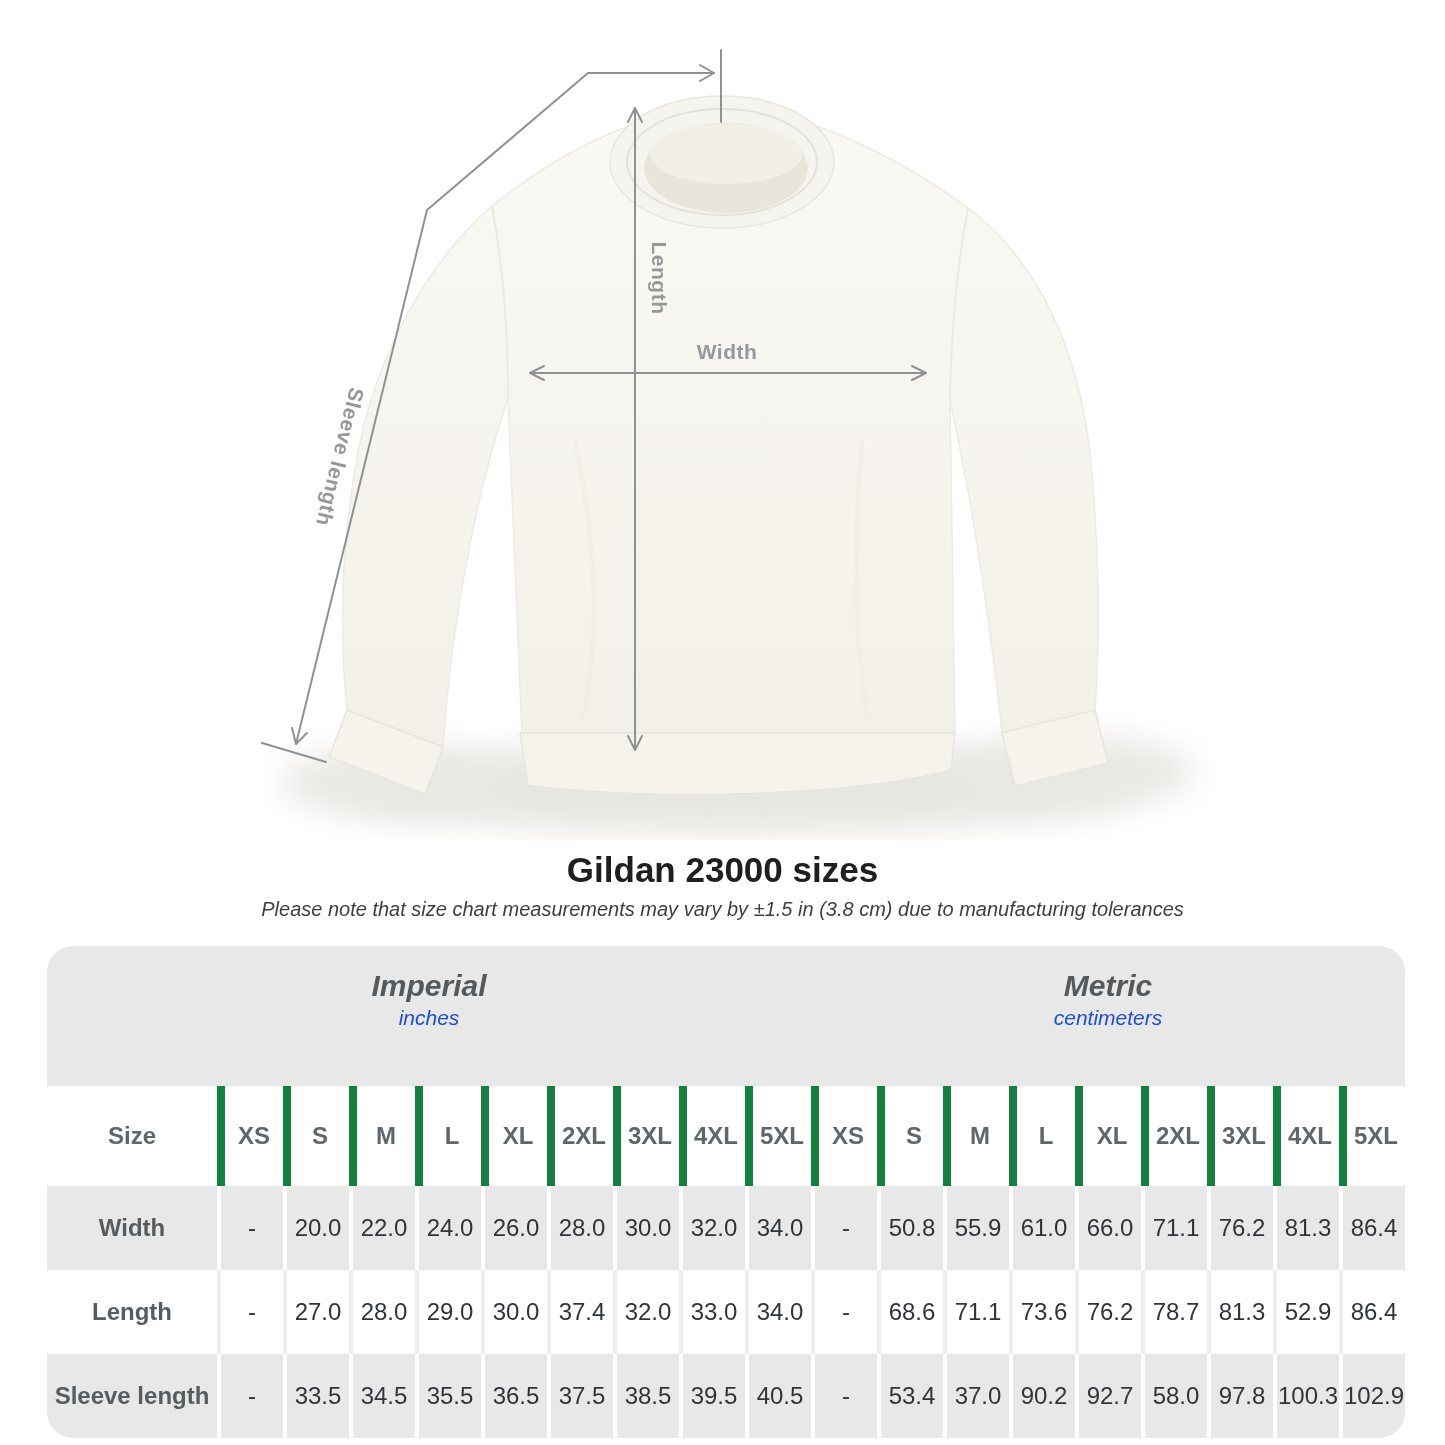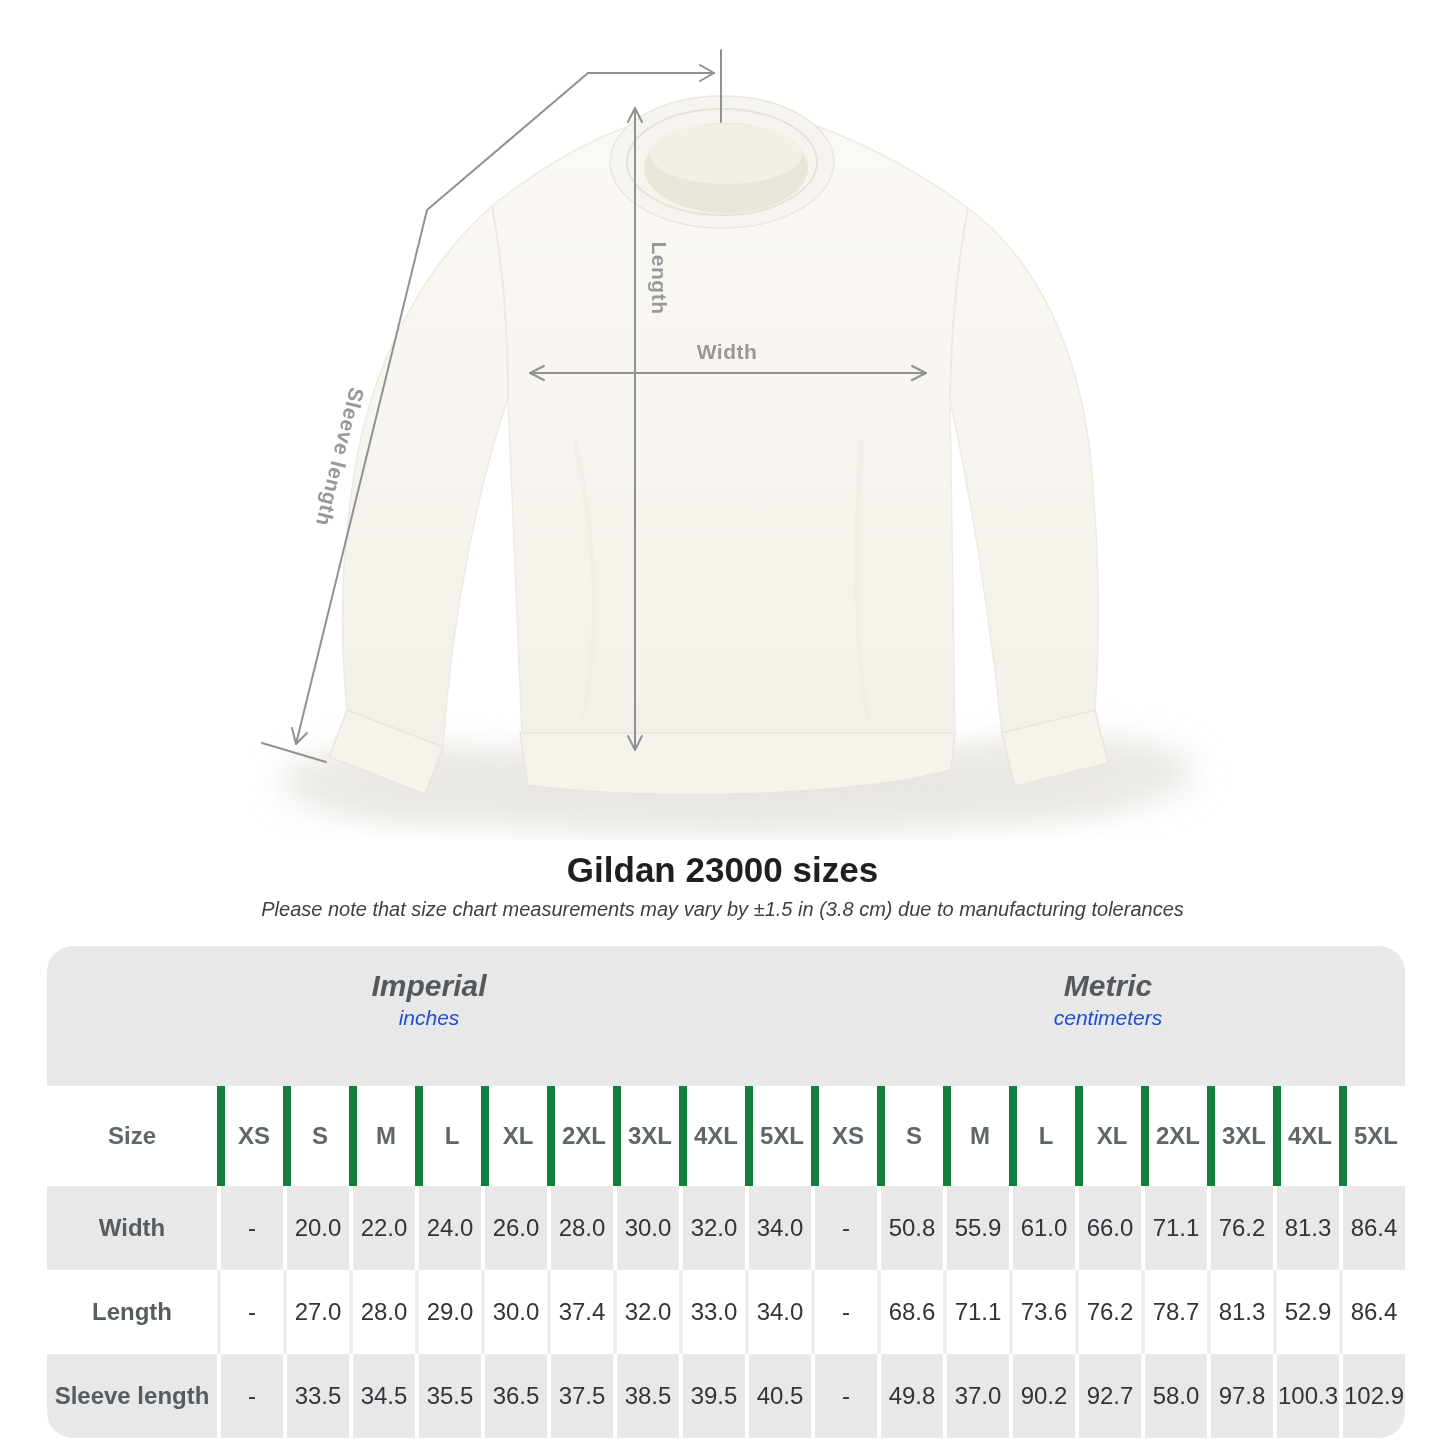--- a/index.html
+++ b/index.html
@@ -231,21 +231,21 @@
         <td>-</td>
         <td>33.5</td>
         <td>34.5</td>
         <td>35.5</td>
         <td>36.5</td>
         <td>37.5</td>
         <td>38.5</td>
         <td>39.5</td>
         <td>40.5</td>
         <td>-</td>
-        <td>49.8</td>
+        <td>53.4</td>
         <td>37.0</td>
         <td>90.2</td>
         <td>92.7</td>
         <td>58.0</td>
         <td>97.8</td>
         <td>100.3</td>
         <td>102.9</td>
       </tr>
     </tbody>
   </table>

